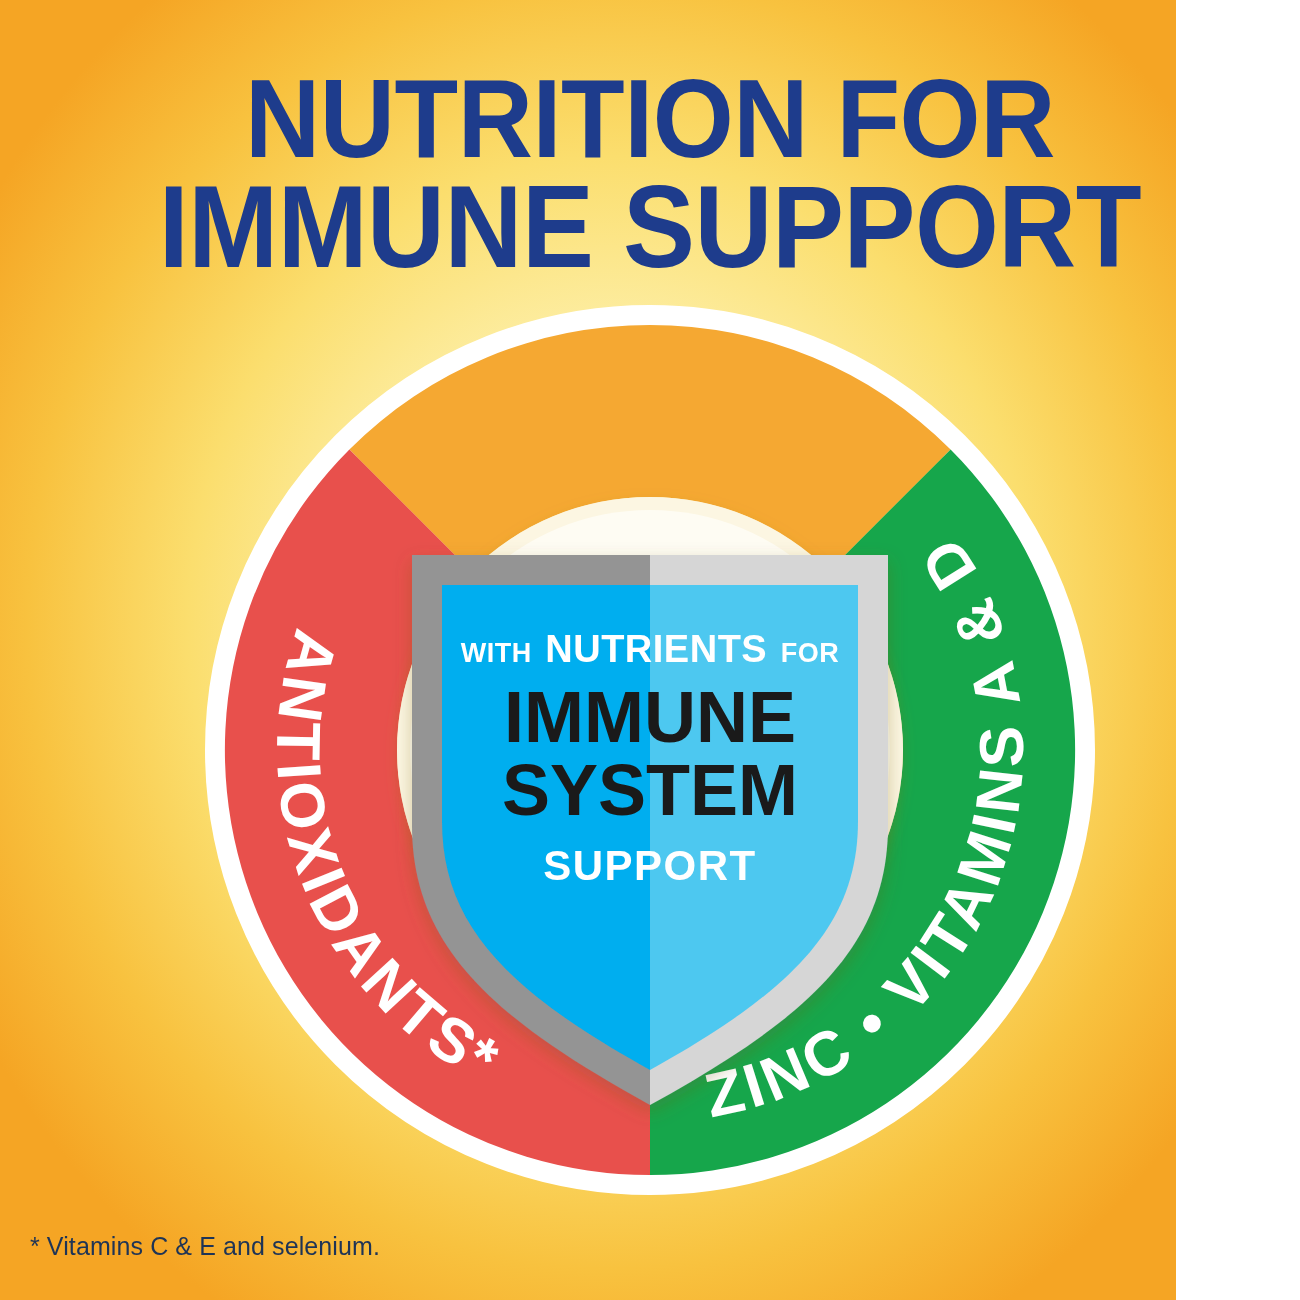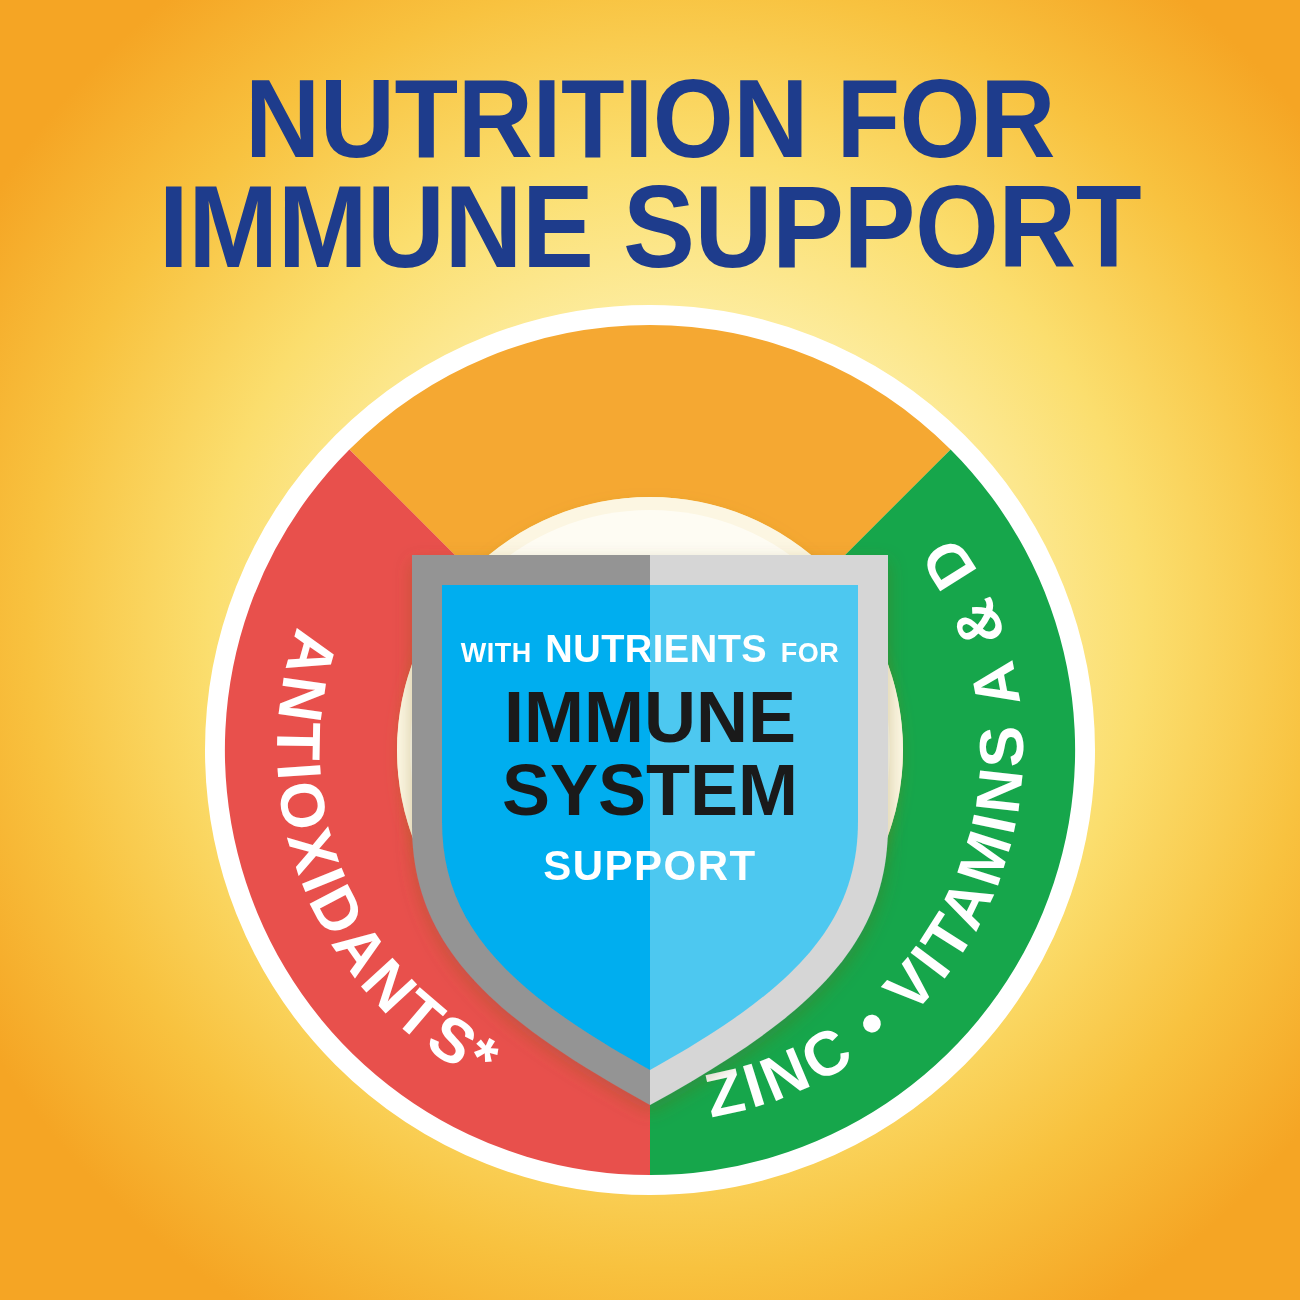--- a/index.html
+++ b/index.html
@@ -8,21 +8,21 @@
   }
   body {
     width: 1300px;
     height: 1300px;
     overflow: hidden;
     font-family: "Liberation Sans", sans-serif;
   }
 
   .poster {
     position: relative;
-    width: 1300px;
+    width: 1176px;
     height: 1300px;
     background: radial-gradient(ellipse 62% 62% at 52% 48%,
                 #FEF6CE 0%,
                 #FDEFA8 34%,
                 #FBDE6E 58%,
                 #F8C23F 80%,
                 #F5A524 100%);
     overflow: hidden;
   }
 
@@ -189,14 +189,15 @@
           <text x="445" y="437" fill="#1A1A1A" font-weight="bold" font-size="72" letter-spacing="0">IMMUNE</text>
           <text x="445" y="510" fill="#1A1A1A" font-weight="bold" font-size="72" letter-spacing="0">SYSTEM</text>
 
           <text x="445" y="575" fill="#FFFFFF" font-weight="bold" font-size="42" letter-spacing="1.5">SUPPORT</text>
         </g>
 
       </g>
     </svg>
   </div>
 
+  <div class="footnote">* Vitamins C &amp; E and selenium.</div>
 
 </div>
 
 </body></html>

